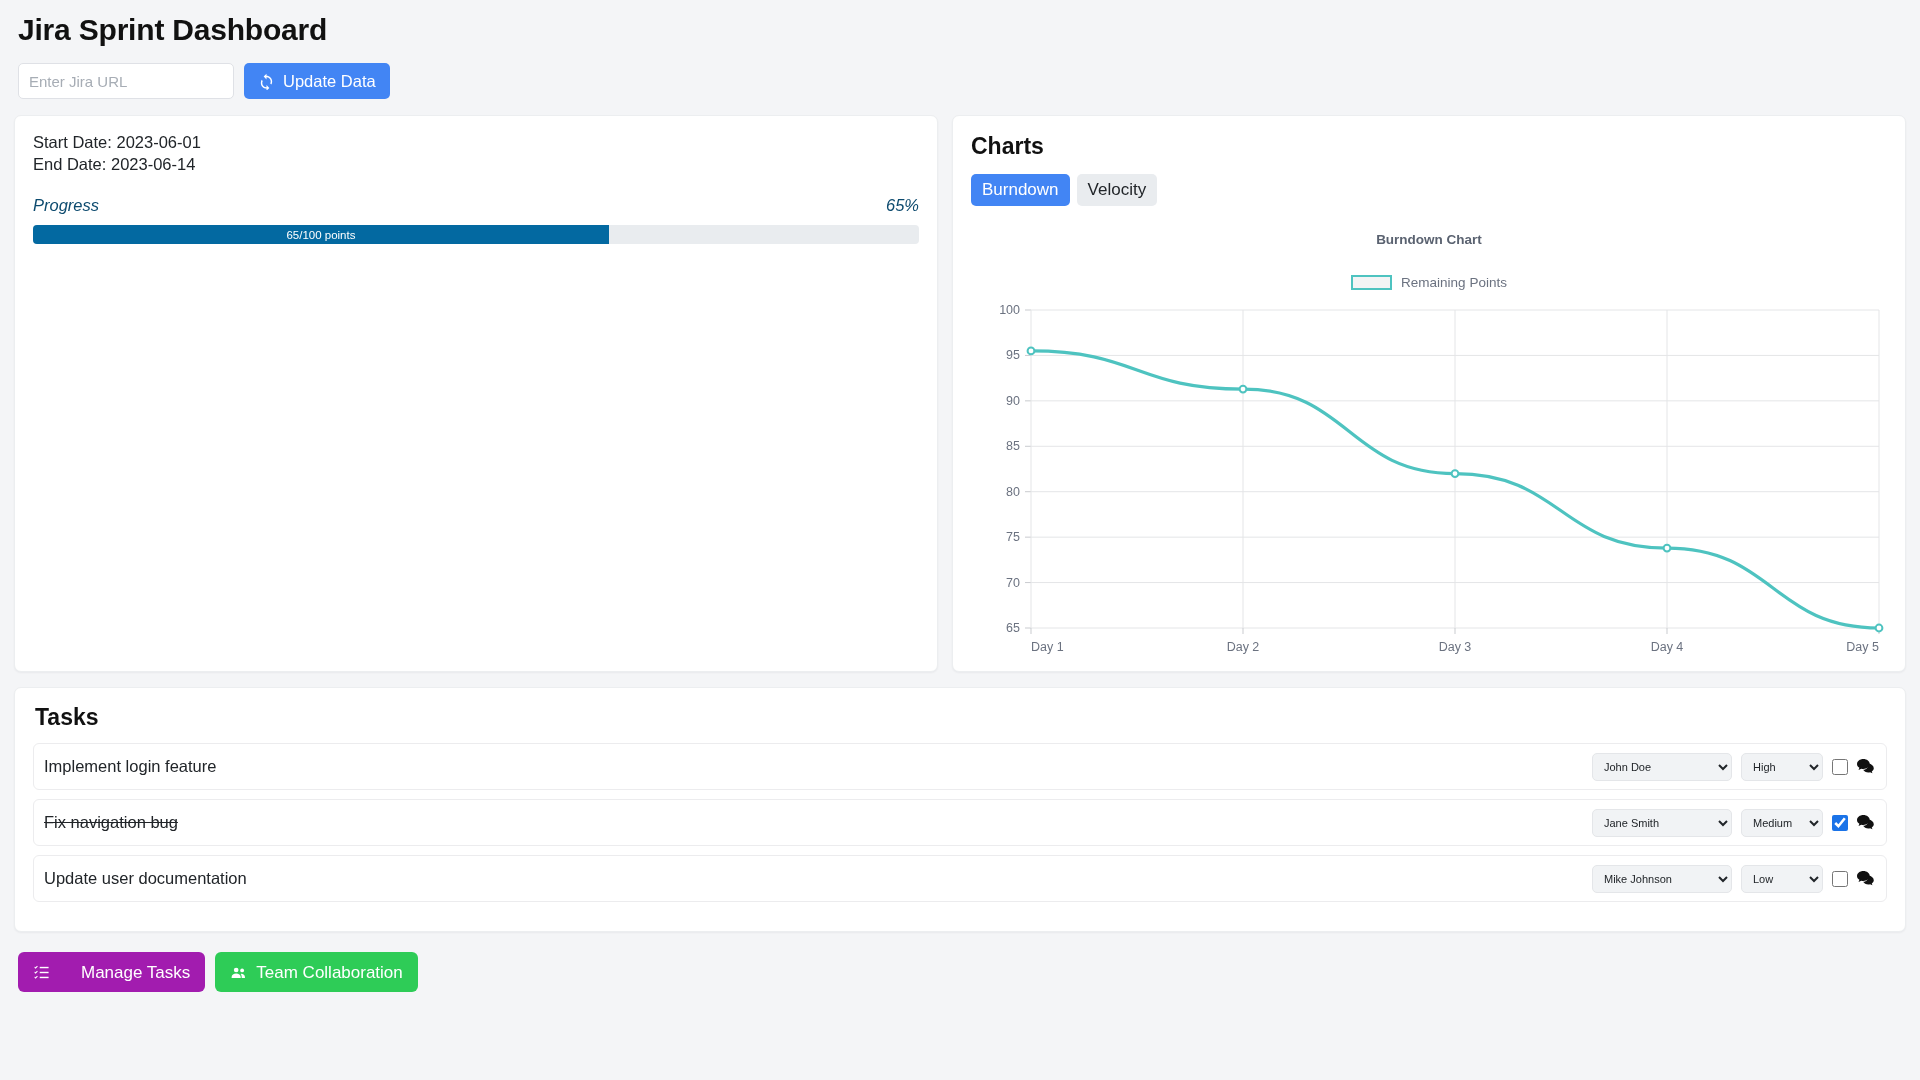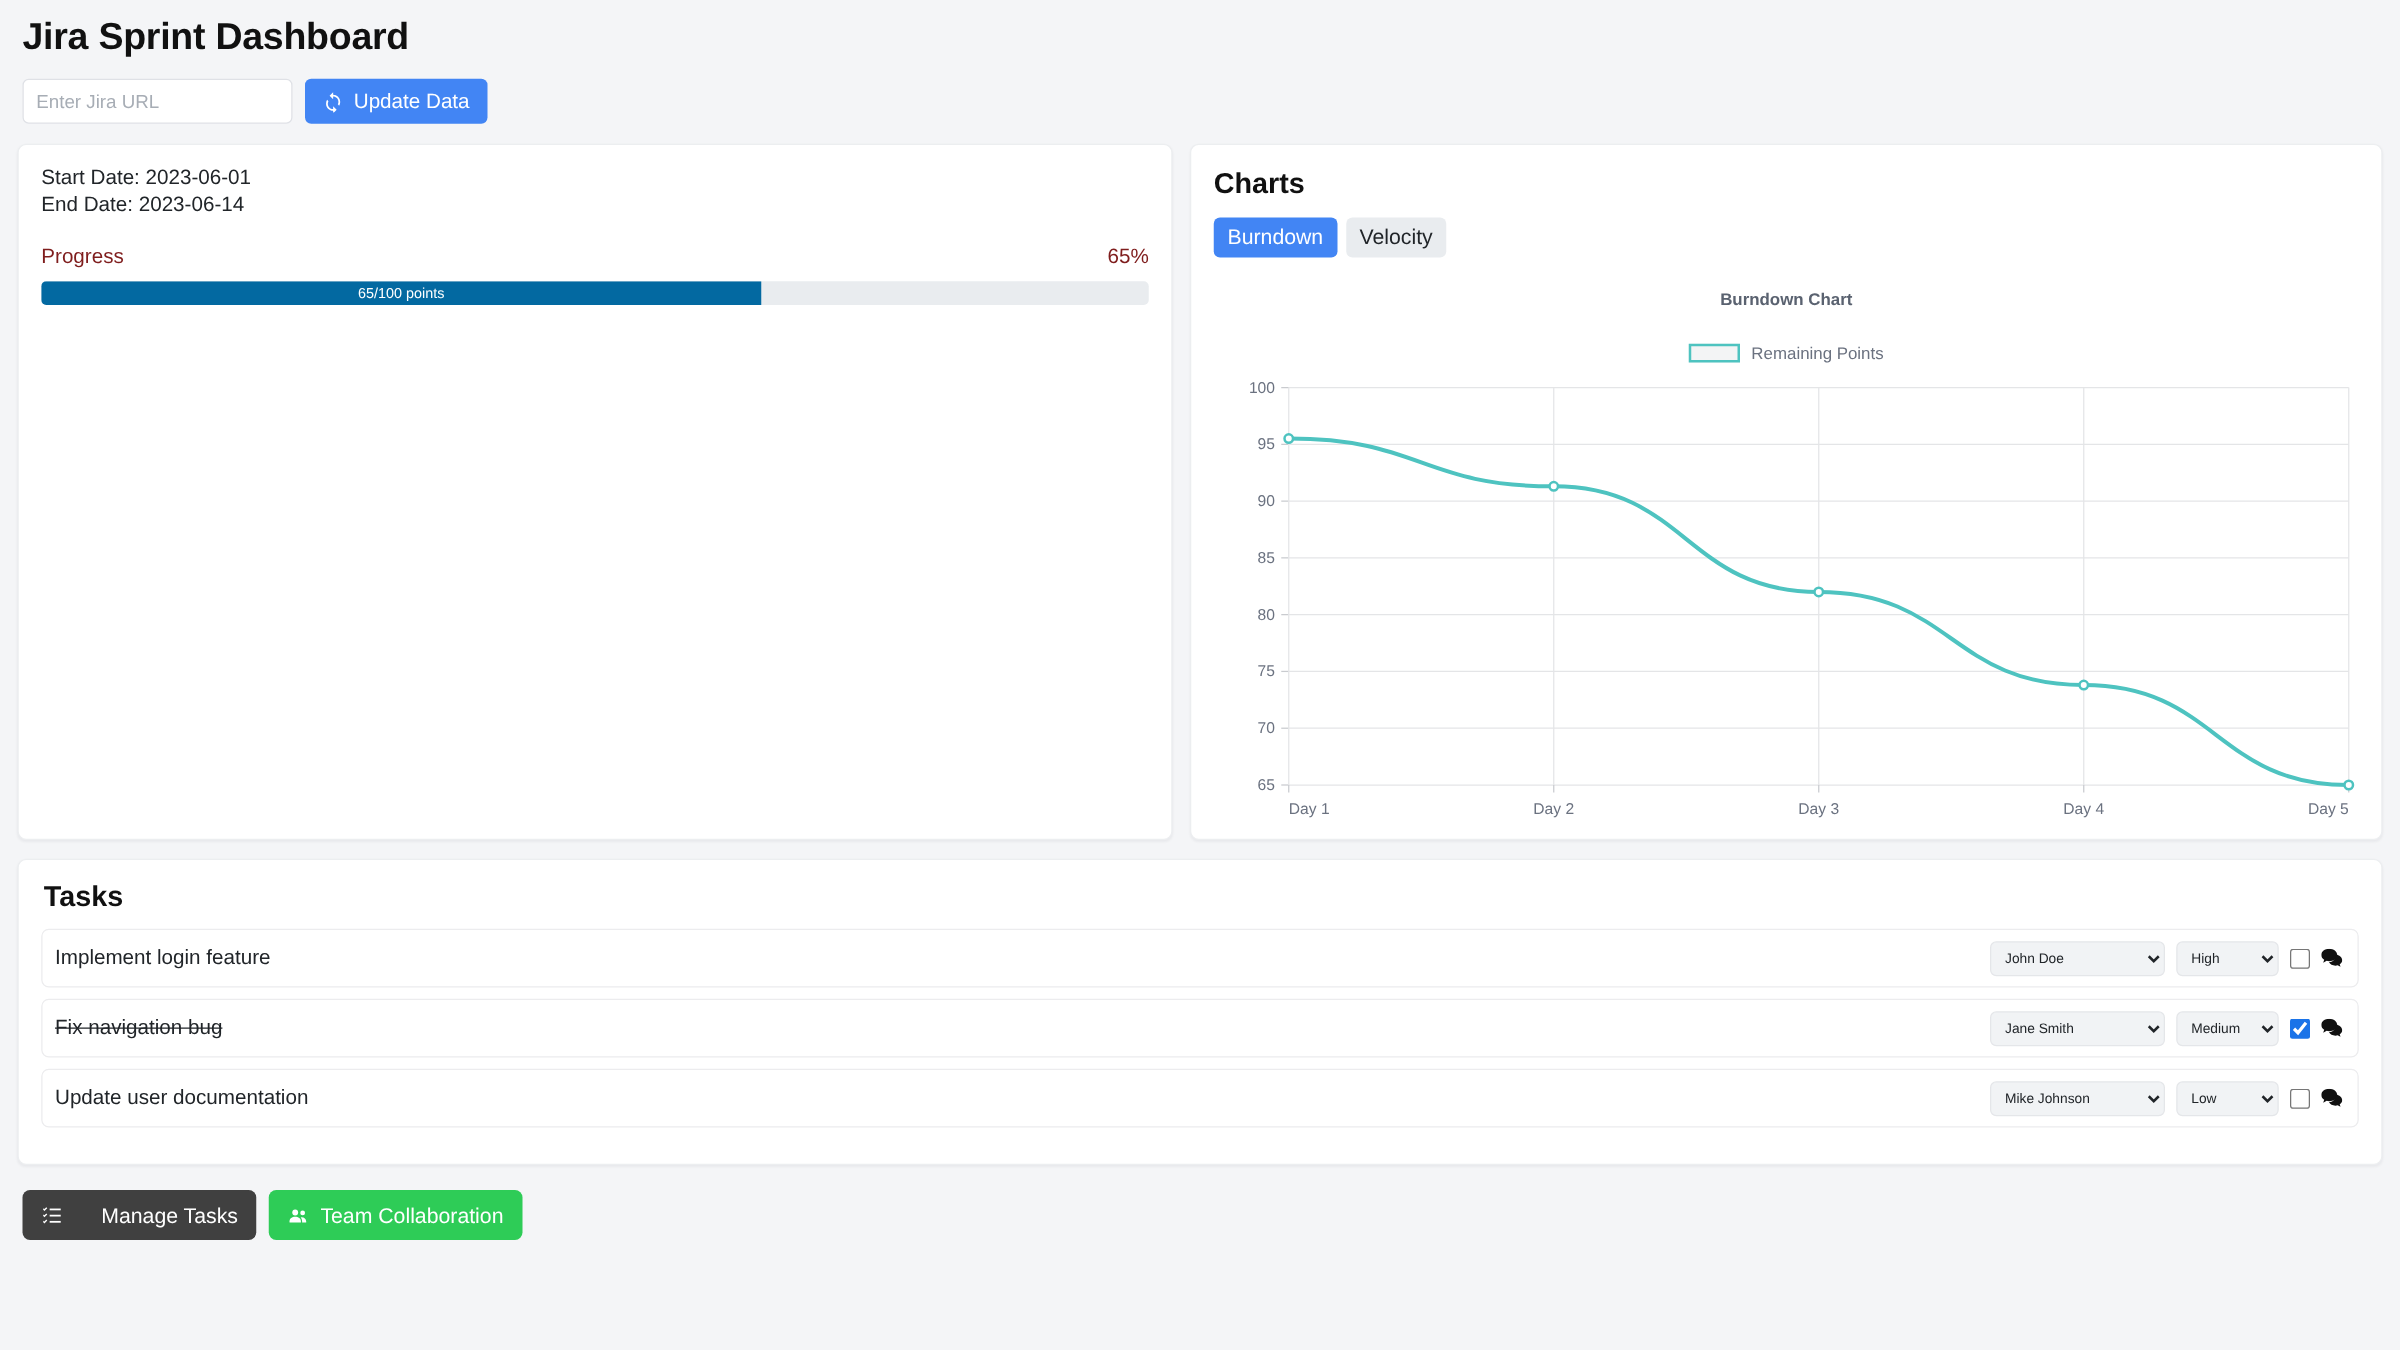--- a/index.html
+++ b/index.html
@@ -45,21 +45,21 @@
     box-shadow: 0 1px 2px rgba(16,24,40,.05);
   }
   .sprint-card { width: 938px; height: 557px; padding: 17px 18px; }
   .charts-card { flex: 1; height: 557px; padding: 17px 18px; }
 
   .card-h1 { font-size: 23px; font-weight: bold; color: #111; margin: 0 0 14px 0; }
   .meta-line { font-size: 16.5px; color: #212529; margin: 0 0 3px 0; }
 
   .progress-head {
     display: flex; justify-content: space-between; align-items: baseline;
-    margin-top: 22px; font-size: 16.5px; color: #7f1d1d;
+    margin-top: 22px; font-size: 16.5px; color: #0c4a6e; font-style: italic;
   }
   .progress-track {
     margin-top: 10px; height: 19px; width: 100%;
     background: #e9ecef; border-radius: 4px; overflow: hidden;
     position: relative;
   }
   .progress-fill {
     height: 100%; background: #0369a1;
     display: flex; align-items: center; justify-content: center;
     color: #fff; font-size: 11.5px; white-space: nowrap;
@@ -114,21 +114,21 @@
     width: 16px; height: 16px; margin: 0; cursor: pointer; accent-color: #1a73e8;
   }
   .comment-icon { cursor: pointer; display: block; }
 
   
   .footer {
     display: flex; justify-content: space-between; align-items: center;
     margin: 20px 4px 0 4px;
   }
   .footer-left, .footer-right { display: flex; gap: 10px; }
-  .btn-manage { background: #404040; gap: 31px; }
+  .btn-manage { background: #a21caf; gap: 31px; }
   .btn-team { background: #2ecc57; }
   .btn-contrast { background: #6c757d; }
   .btn-customize { background: #a855f7; }
   .btn-lg { height: 40px; font-size: 17px; padding: 0 15px; border-radius: 6px; }
 </style>
 </head>
 <body>
 
 <div class="page">
 

